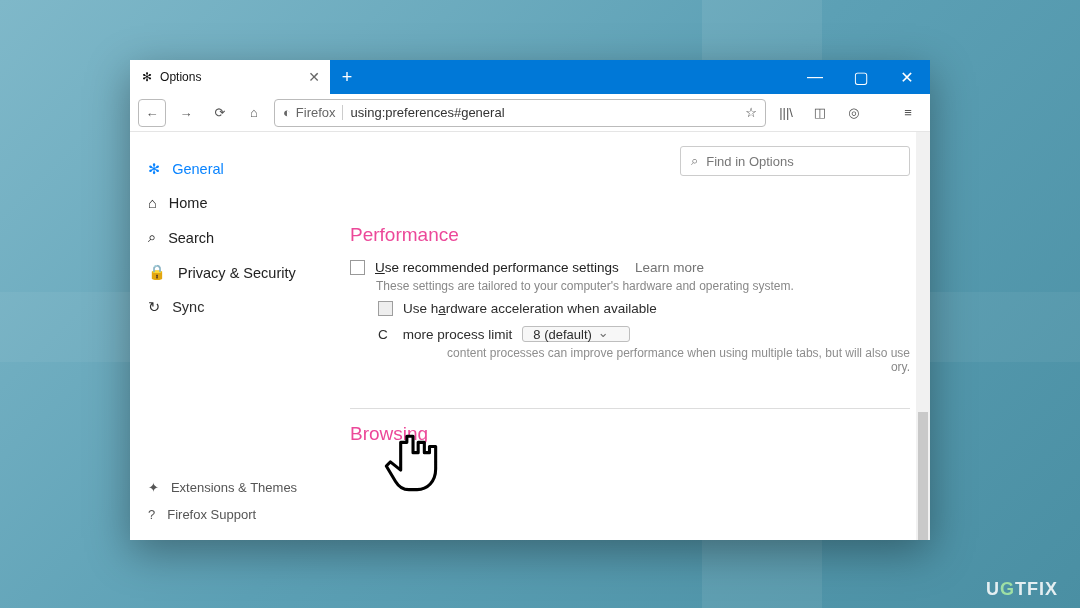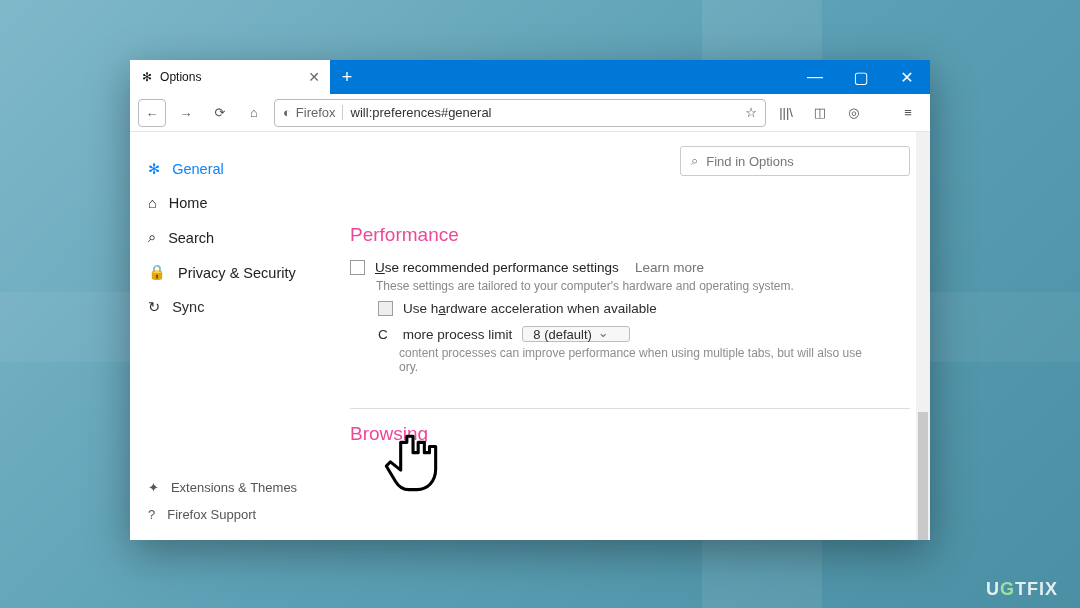--- a/index.html
+++ b/index.html
@@ -64,21 +64,21 @@
     .section-title { font-size:19px; color:#ec4899; font-weight:400; margin-top:48px; margin-bottom:14px; }
     .section-title.browsing { margin-top:34px; border-top:1px solid #ddd; padding-top:14px; }
 
     .row { display:flex; align-items:center; gap:10px; font-size:13.5px; color:#222; }
     .checkbox { width:15px; height:15px; border:1px solid #999; background:#fff; }
     .checkbox.grey { background:#eee; }
     .row .link { color:#737373; margin-left:6px; }
     .indent { margin-left:28px; margin-top:8px;text-align:center; }
     .row.indent2 { margin-left:28px; margin-top:10px; }
     .hint { color:#888; font-size:12px; margin-top:4px; margin-left:26px; }
-    .hint.indent3 { margin-left:49px; }
+    .hint.indent3 { margin-left:49px;text-align:right; }
 
     .select {
       height:16px; border:1px solid #bbb; border-radius:3px; padding:0 20px 0 10px;
       font-size:13px; background:#f7f7f7; position:relative; display:flex; align-items:center; gap:6px;
     }
     .select::after { content:"⌄"; position:relative; top:-2px; color:#666; }
 
     
     .cursor-hand {
       position:absolute; width:64px; height:72px; left:250px; top:298px; z-index:50;
@@ -122,21 +122,21 @@
     <div class="navbar">
       <div class="roundbtn">←</div>
       <div class="iconbtn">→</div>
       <div class="iconbtn">⟳</div>
       <div class="iconbtn">⌂</div>
       <div class="urlbar">
         <span class="prefix">
           <span>◐</span>
           <span>Firefox</span>
         </span>
-        <span>will:preferences#general</span>
+        <span>using:preferences#general</span>
         <span style="flex:1"></span>
         <span>☆</span>
       </div>
       <div class="iconbtn">|||\</div>
       <div class="iconbtn">◫</div>
       <div class="iconbtn">◎</div>
       <div class="iconbtn" style="width:14px"></div>
       <div class="iconbtn">≡</div>
     </div>
 

